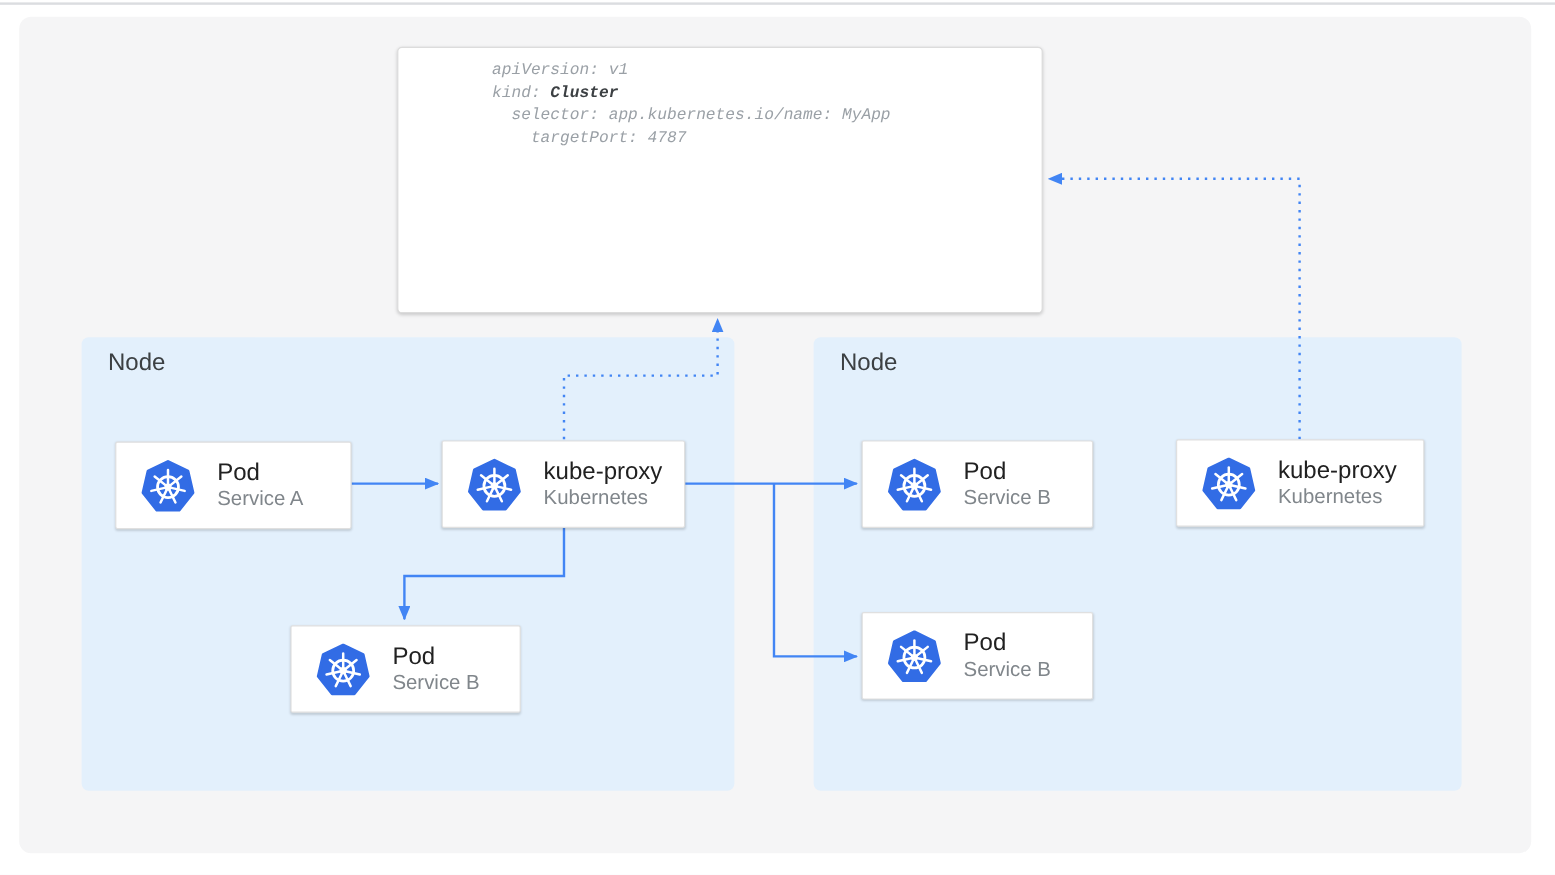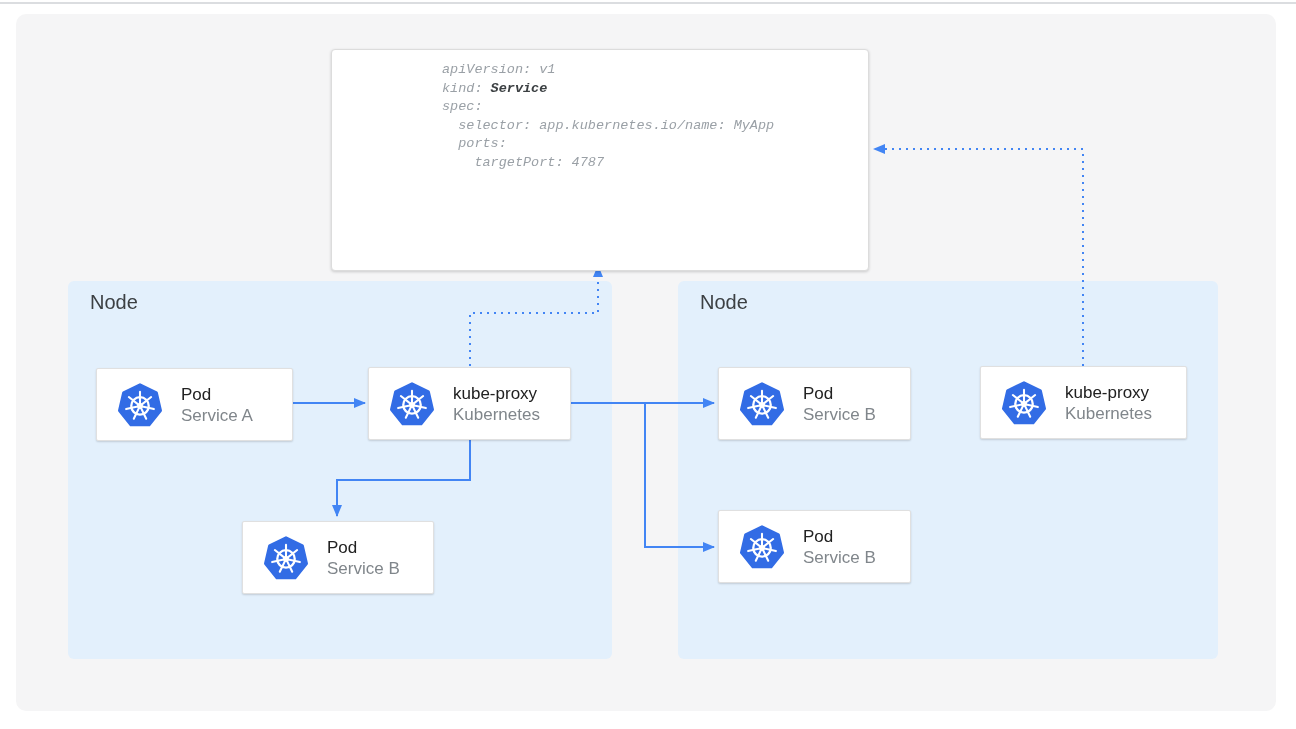--- a/index.html
+++ b/index.html
@@ -11,36 +11,36 @@
   .hairline{position:absolute;left:0;top:2px;width:1296px;height:2px;background:var(--hairline,#dbdde0)}
   .panel{position:absolute;left:16px;top:14px;width:1260px;height:697px;background:var(--canvas-bg,#f5f5f6);border-radius:10px}
   .node-box{position:absolute;background:var(--node-bg,#e3f0fc);border-radius:6px}
   .node-left{left:68px;top:281px;width:544px;height:378px}
   .node-right{left:678px;top:281px;width:540px;height:378px}
   .node-label{position:absolute;left:22px;top:10px;font-size:20px;color:var(--node-label,#3c4043)}
   svg.arrows{position:absolute;left:0;top:0;width:1296px;height:729px;pointer-events:none}
   svg.arrows path{fill:none;stroke:var(--arrow-blue,#4285f4);stroke-width:2}
   svg.arrows path.dotted{stroke-dasharray:2 5}
   .yaml-card{
-    position:absolute;left:331px;top:49px;width:538px;height:222px;box-sizing:border-box;
+    position:absolute;left:331px;top:39px;width:538px;height:222px;box-sizing:border-box;
     background:var(--card-bg,#fff);border:1px solid #dcdcdc;border-radius:4px;
     box-shadow:0 1px 3px rgba(0,0,0,.18);
-    padding:11px 10px 0 110px;
+    padding:11px 10px 0 78px;
   }
   .yline{white-space:pre;font:italic 13.5px/18.6px "Liberation Mono",monospace;color:var(--yaml-text-gray,#9aa0a6)}
   .yline .yb{font-weight:bold;color:var(--yaml-text-dark,#3c4043)}
   .card{
     position:absolute;height:73px;box-sizing:border-box;
     background:var(--card-bg,#fff);border:1px solid var(--card-border,#e0e0e0);border-radius:2px;
     box-shadow:0 1px 2px rgba(0,0,0,.15);
     display:flex;align-items:center;padding-left:20px;
   }
   .card svg.k8s{width:46px;height:46px;flex:0 0 auto}
   .card-text{margin-left:18px}
-  .card-title{font-size:17px;line-height:23px;color:var(--title-dark,#212121)}
+  .card-title{font-size:20px;line-height:23px;color:var(--title-dark,#212121)}
   .card-subtitle{font-size:17px;line-height:20px;color:var(--subtitle-gray,#80868b)}
   .defs-hidden{position:absolute;width:0;height:0;overflow:hidden}
 </style>
 </head>
 <body>
 
 <svg class="defs-hidden" aria-hidden="true">
   <defs>
     <g id="k8s-logo">
       <polygon points="50,6 85.9,23.3 94.8,62.2 70,93.4 30,93.4 5.2,62.2 14.1,23.3" fill="var(--k8s-blue,#326ce5)" stroke="var(--k8s-blue,#326ce5)" stroke-width="6" stroke-linejoin="round"></polygon>
@@ -79,24 +79,22 @@
   <path d="M293,403 H365" marker-end="url(#arrHead)"></path>
   <path d="M571,403 H714" marker-end="url(#arrHead)"></path>
   <path d="M645,403 V547 H714" marker-end="url(#arrHead)"></path>
   <path d="M470,440 V480 H337 V516" marker-end="url(#arrHead)"></path>
   <path class="dotted" d="M470,366 V313 H598 V266" marker-end="url(#arrHead)"></path>
   <path class="dotted" d="M1083,366 V149 H874" marker-end="url(#arrHead)"></path>
 </svg>
 
 <div class="yaml-card">
   <div class="yline"><span>apiVersion: v1</span><span class="yb"></span></div>
-  <div class="yline"><span>kind: </span><span class="yb">Service</span></div>
-  <div class="yline"><span>spec:</span><span class="yb"></span></div>
+  <div class="yline"><span>kind: </span><span class="yb">Cluster</span></div>
   <div class="yline"><span>  selector: app.kubernetes.io/name: MyApp</span><span class="yb"></span></div>
-  <div class="yline"><span>  ports:</span><span class="yb"></span></div>
   <div class="yline"><span>    targetPort: 4787</span><span class="yb"></span></div>
 </div>
 
 <div class="card" style="left:96px;top:368px;width:197px">
   <svg class="k8s" viewBox="0 0 100 100">
       <use href="#k8s-logo"></use>
     </svg>
   <div class="card-text">
     <div class="card-title">Pod</div>
     <div class="card-subtitle">Service A</div>

